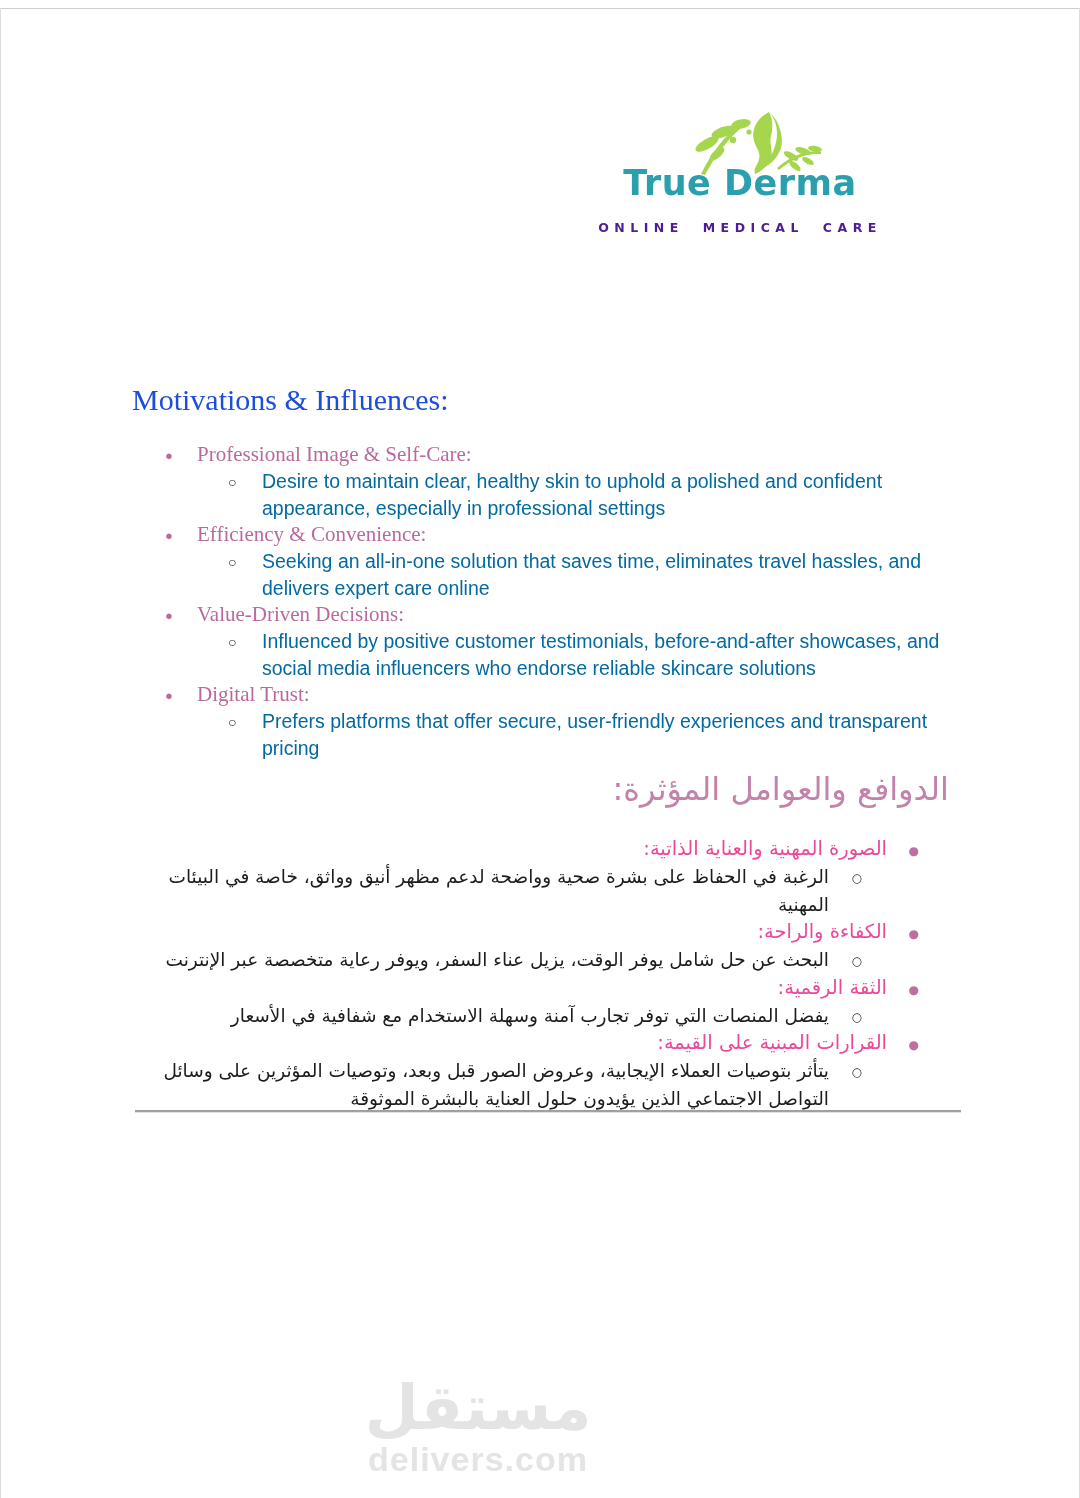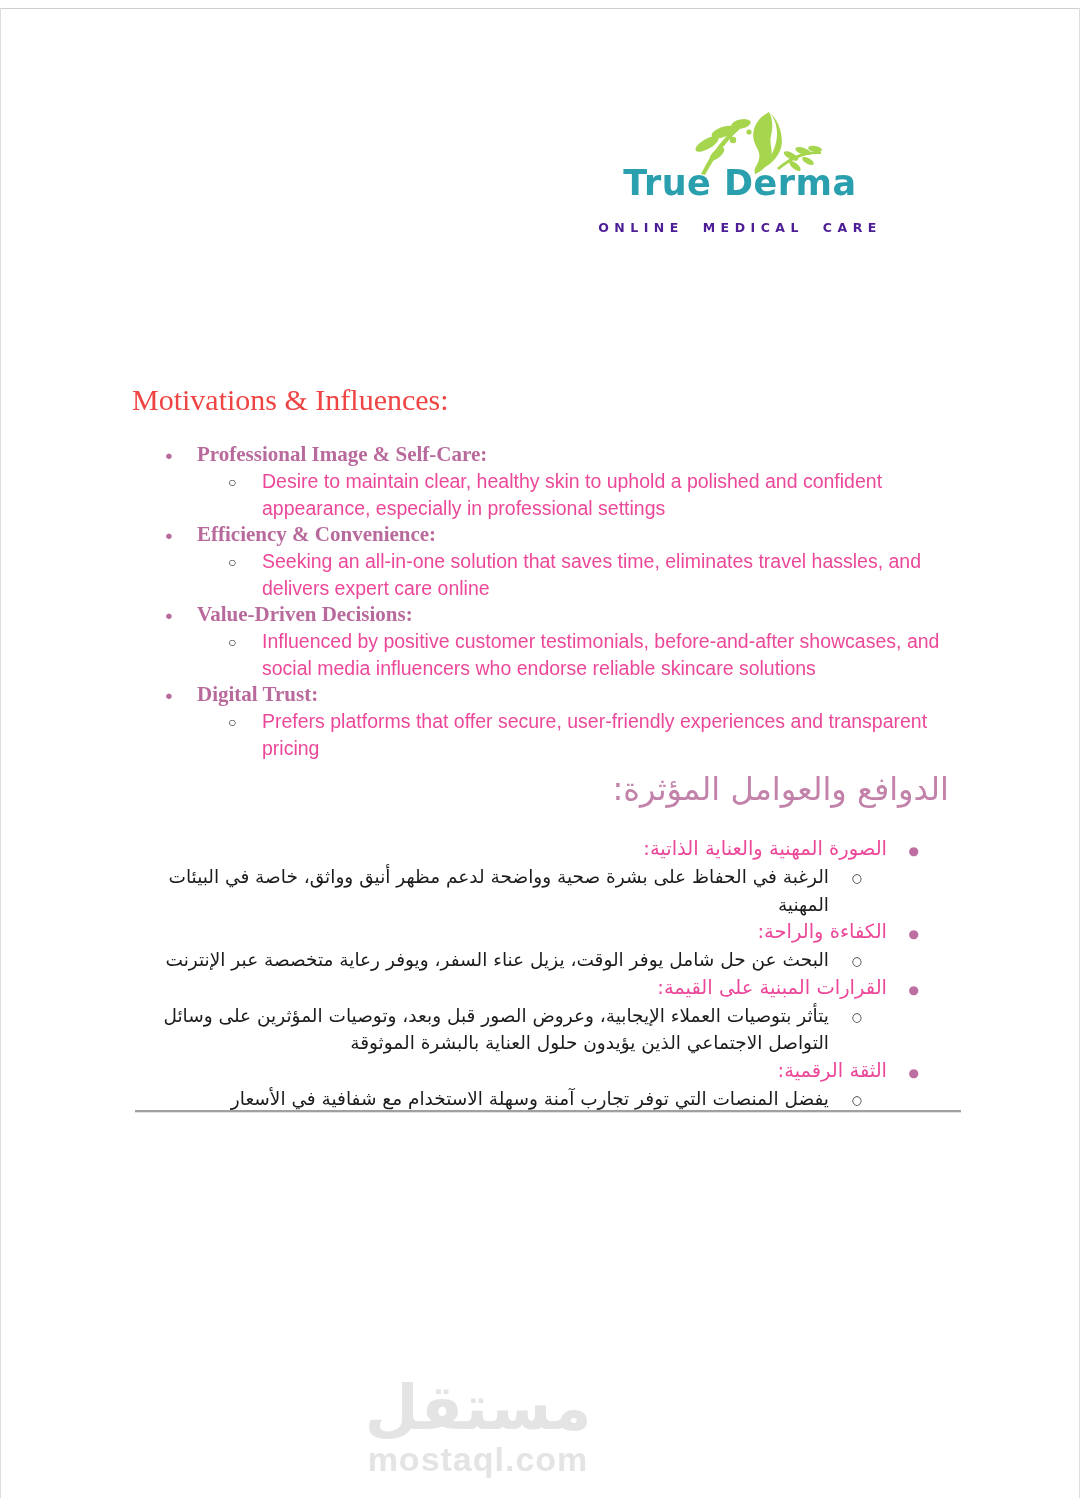--- a/index.html
+++ b/index.html
@@ -28,35 +28,35 @@
     font-family:"DejaVu Sans", sans-serif;
     font-weight:bold; font-size:12.5px; line-height:1.2;
     color:#4c1d95; letter-spacing:5.5px; word-spacing:9px; margin-top:19px;
   }
 
   
   .en { position:absolute; left:132px; top:383px; width:836px; }
   .en-heading {
     font-family:"Liberation Serif", serif;
     font-weight:400; font-size:30px; line-height:1.1;
-    color:#ef4444; margin:0 0 25px 0;
+    color:#1d4ed8; margin:0 0 25px 0;
   }
   .en-item-title {
     position:relative;
     font-family:"Liberation Serif", serif;
-    font-weight:700; font-size:21px; line-height:27px;
+    font-weight:400; font-size:21px; line-height:27px;
     color:#B96A9C; padding-left:65px;
   }
   .en-item-title::before {
     content:"●"; position:absolute; left:33px; top:1px;
     font-size:13px; color:#B96A9C;
   }
   .en-item-detail {
     position:relative; padding-left:130px; width:690px;
-    font-size:19.5px; line-height:26.5px; color:#ec4899;
+    font-size:19.5px; line-height:26.5px; color:#0369a1;
   }
   .en-item-detail::before {
     content:"○"; position:absolute; left:96px; top:1px;
     font-size:14px; color:#1c1c1c;
   }
 
   
   .ar {
     position:absolute; right:131px; top:770px; width:830px;
     direction:rtl; text-align:right;
@@ -165,27 +165,27 @@
 
   <div>
     <div class="ar-item-title">الصورة المهنية والعناية الذاتية:</div>
     <div class="ar-item-detail">الرغبة في الحفاظ على بشرة صحية وواضحة لدعم مظهر أنيق وواثق، خاصة في البيئات المهنية</div>
   </div>
   <div>
     <div class="ar-item-title">الكفاءة والراحة:</div>
     <div class="ar-item-detail">البحث عن حل شامل يوفر الوقت، يزيل عناء السفر، ويوفر رعاية متخصصة عبر الإنترنت</div>
   </div>
   <div>
+    <div class="ar-item-title">الثقة الرقمية:</div>
+    <div class="ar-item-detail">يفضل المنصات التي توفر تجارب آمنة وسهلة الاستخدام مع شفافية في الأسعار</div>
+  </div>
+  <div>
     <div class="ar-item-title">القرارات المبنية على القيمة:</div>
     <div class="ar-item-detail">يتأثر بتوصيات العملاء الإيجابية، وعروض الصور قبل وبعد، وتوصيات المؤثرين على وسائل التواصل الاجتماعي الذين يؤيدون حلول العناية بالبشرة الموثوقة</div>
-  </div>
-  <div>
-    <div class="ar-item-title">الثقة الرقمية:</div>
-    <div class="ar-item-detail">يفضل المنصات التي توفر تجارب آمنة وسهلة الاستخدام مع شفافية في الأسعار</div>
   </div>
 </div>
 
 <div class="divider"></div>
 
 <div class="watermark">
   <div class="wm-ar">مستقل</div>
-  <div class="wm-en">mostaql.com</div>
+  <div class="wm-en">delivers.com</div>
 </div>
 
 </body></html>

